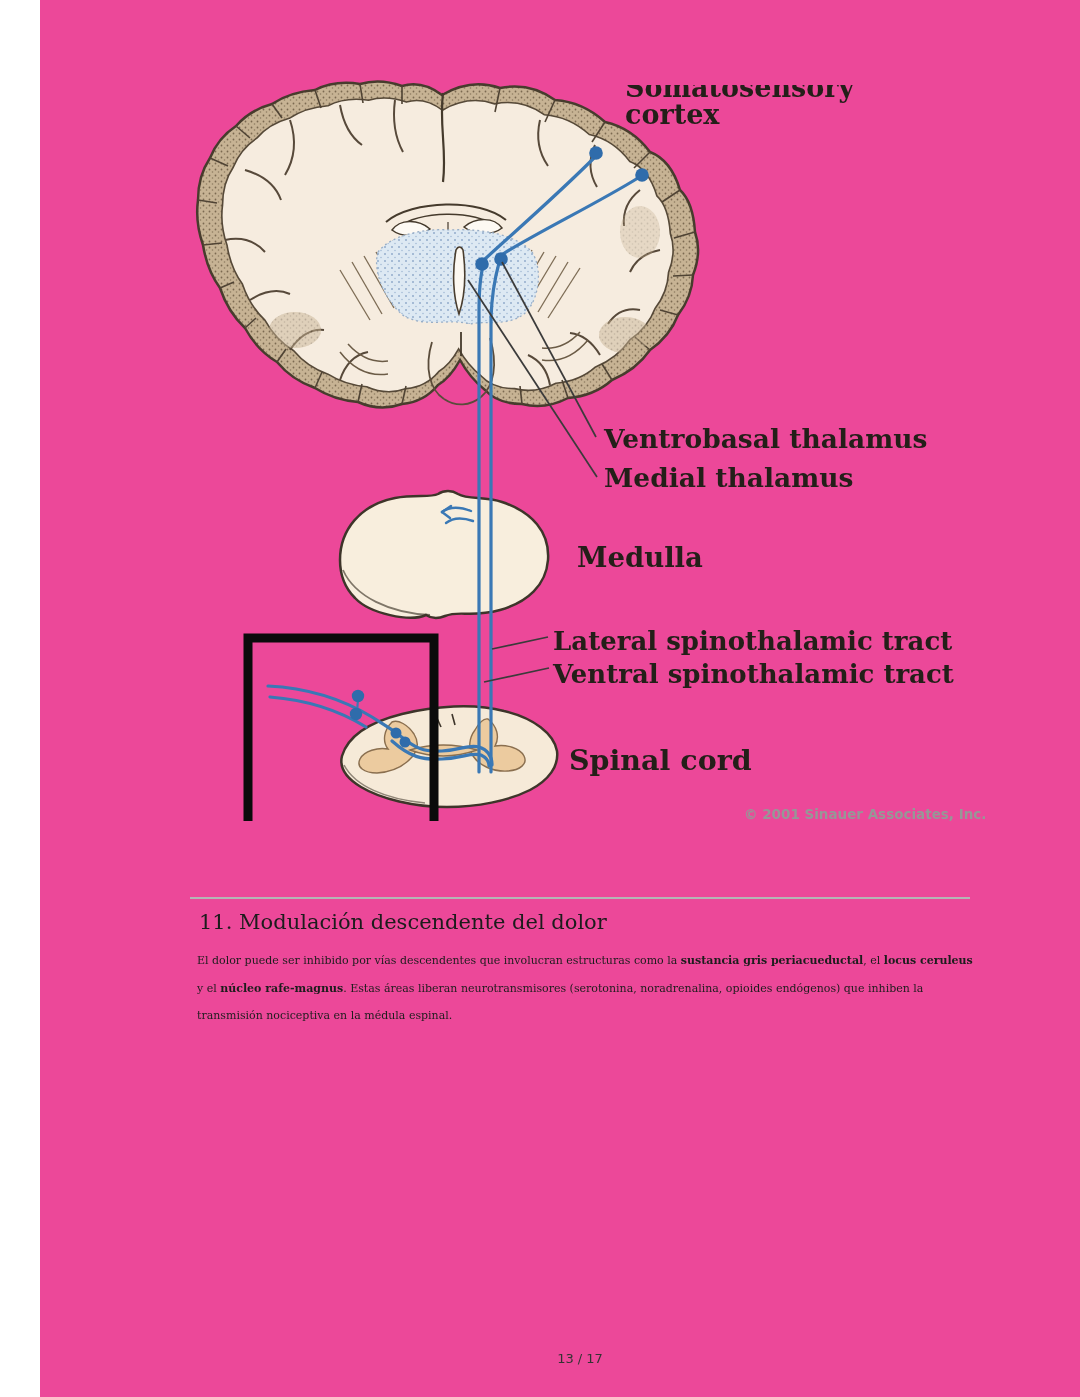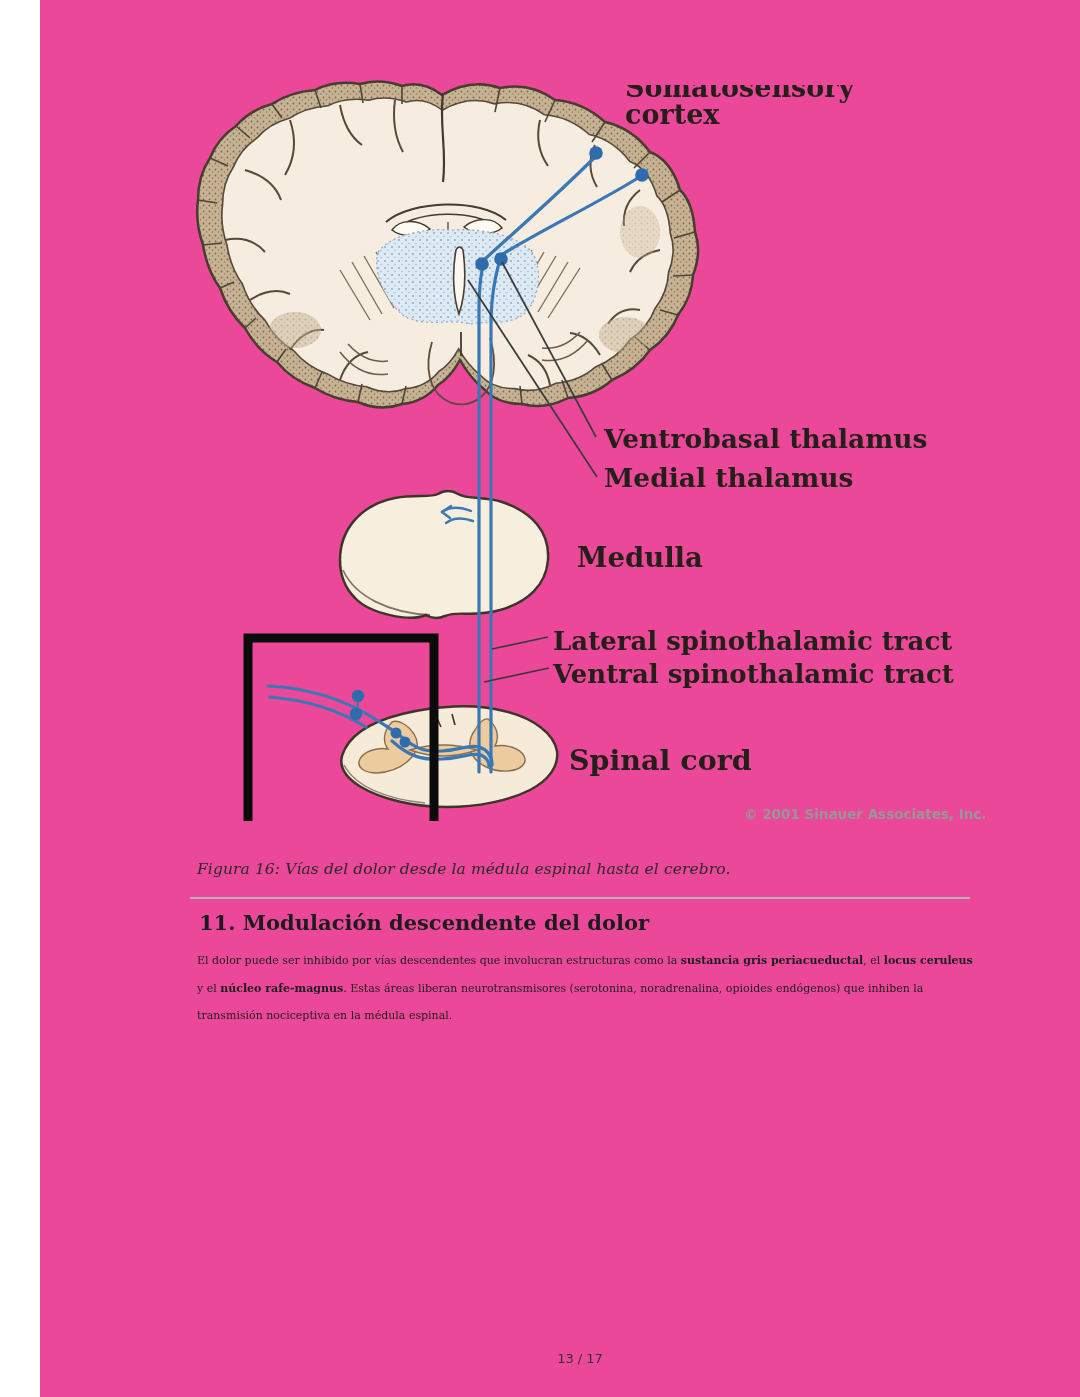--- a/index.html
+++ b/index.html
@@ -3,21 +3,21 @@
 <meta charset="utf-8">
 <style>
   html,body{margin:0;padding:0;background:#ffffff;}
   .page{position:relative;width:1080px;height:1397px;background:#ec4899;overflow:hidden;
         font-family:"DejaVu Serif","Liberation Serif",serif;margin-left:40px;}
   .figure-svg{position:absolute;left:0;top:0;}
   .caption{position:absolute;left:157px;top:860px;width:780px;
            font-style:italic;font-size:15.5px;color:#2a2a2a;letter-spacing:.1px;}
   .divider{position:absolute;left:150px;top:897px;width:780px;height:2px;background:#b5b5b5;}
   .heading{position:absolute;left:159px;top:910px;width:800px;
-           font-weight:700;font-size:21px;color:#1c1c1c;}
+           font-weight:400;font-size:21px;color:#1c1c1c;}
   .body-text{position:absolute;left:157px;top:947px;width:782px;
              font-size:11px;line-height:27.5px;color:#1d1d1d;}
   .body-text .b{font-weight:700;}
   .page-num{position:absolute;left:0;top:1351px;width:1080px;text-align:center;
             font-family:"DejaVu Sans","Liberation Sans",sans-serif;
             font-size:13px;color:#333333;}
   text.fig-label{font-family:"DejaVu Serif","Liberation Serif",serif;font-weight:700;fill:#241f19;}
   text.fig-copy{font-family:"DejaVu Sans","Liberation Sans",sans-serif;font-weight:700;fill:#979797;}
 </style>
 </head>
@@ -197,21 +197,20 @@
     <text class="fig-label" x="585" y="124" font-size="27">cortex</text>
     <text class="fig-label" x="564" y="448" font-size="26.5">Ventrobasal thalamus</text>
     <text class="fig-label" x="564" y="487" font-size="26.5">Medial thalamus</text>
     <text class="fig-label" x="537" y="567" font-size="27.5">Medulla</text>
     <text class="fig-label" x="513" y="650" font-size="26">Lateral spinothalamic tract</text>
     <text class="fig-label" x="513" y="683" font-size="26">Ventral spinothalamic tract</text>
     <text class="fig-label" x="529" y="770" font-size="28.5">Spinal cord</text>
     <text class="fig-copy" x="704" y="819" font-size="13.5">© 2001 Sinauer Associates, Inc.</text>
   </svg>
 
-  <div class="caption">Figura 16: Vías del dolor desde la médula espinal hasta el cerebro.</div>
 
   <div class="divider"></div>
 
   <h2 class="heading" style="margin:0;">11. Modulación descendente del dolor</h2>
 
   <p class="body-text" style="margin:0;">
     <span>El dolor puede ser inhibido por vías descendentes que involucran estructuras como la </span><span class="b">sustancia gris periacueductal</span><span>, el </span><span class="b">locus ceruleus</span><span> y el </span><span class="b">núcleo rafe-magnus</span><span>. Estas áreas liberan neurotransmisores (serotonina, noradrenalina, opioides endógenos) que inhiben la transmisión nociceptiva en la médula espinal.</span>
   </p>
 
   <div class="page-num">13 / 17</div>

